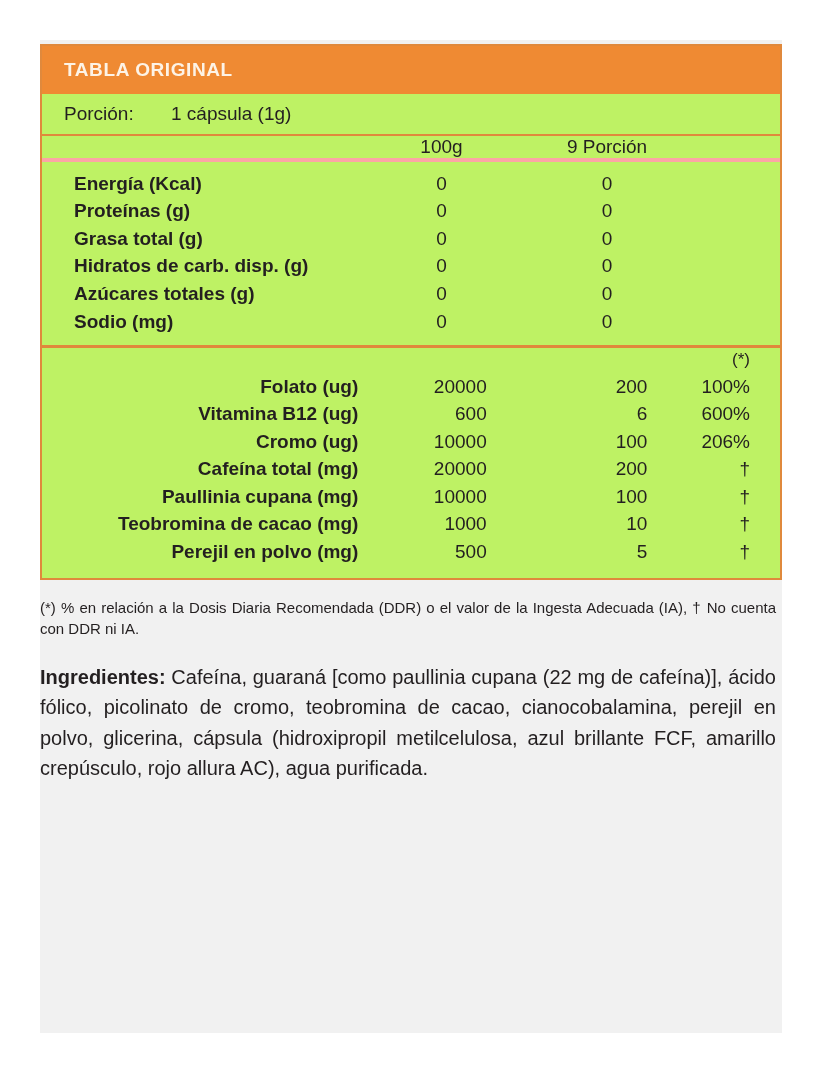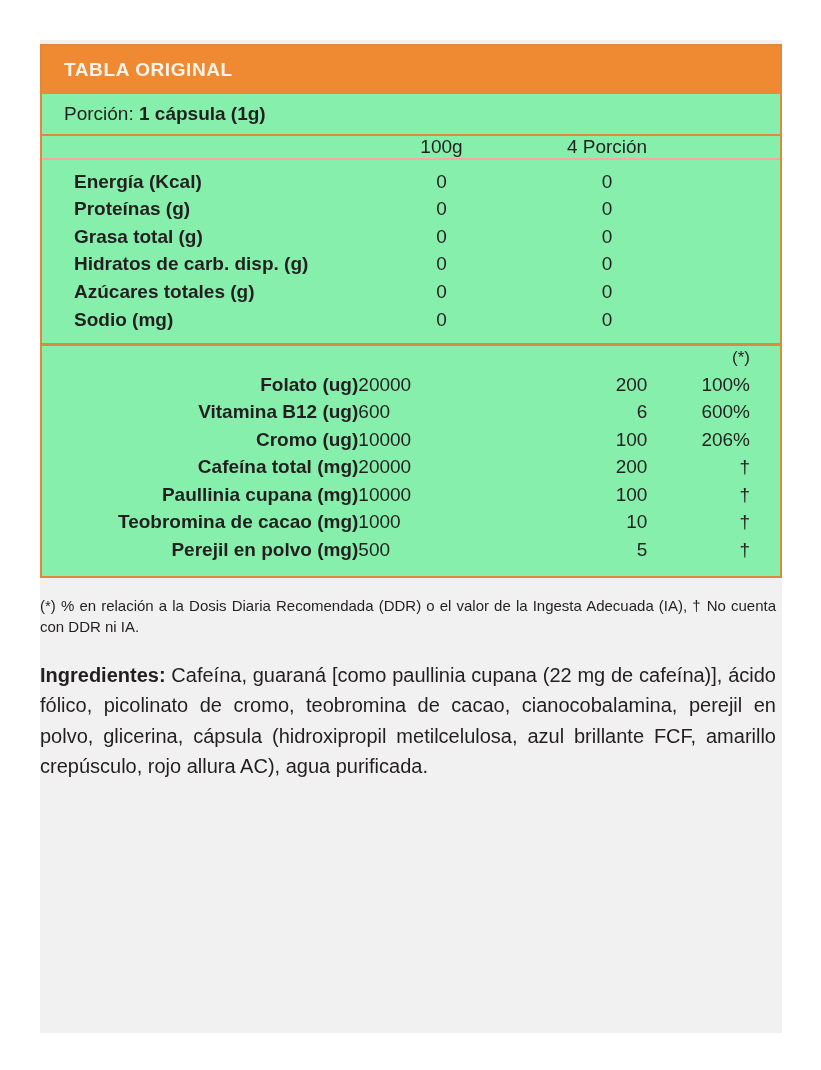--- a/index.html
+++ b/index.html
@@ -38,21 +38,21 @@
   }
   .content {
     position: absolute;
     left: 40px;
     top: 44px;
     width: 742px;
   }
   
   .nutri-box {
     border: 2px solid #e0893c;
-    background: #86efac;
+    background: #bef264;
     box-sizing: border-box;
     width: 742px;
   }
   .nutri-header {
     background: #ef8a33;
     color: #fdf3e6;
     font-weight: bold;
     font-size: 19px;
     letter-spacing: 0.6px;
     padding: 14px 0 13px 22px;
@@ -65,41 +65,42 @@
   .serving-line {
     font-size: 19px;
     color: #231f20;
     line-height: 1.52;
     white-space: nowrap;
   }
   .serving-line .lbl {
     font-weight: normal;
   }
   .serving-line .val {
-    font-weight: bold;
+    font-weight: normal;
+    margin-left: 32px;
   }
   
   table.nutri {
     width: 100%;
     border-collapse: collapse;
     font-size: 19px;
     color: #231f20;
   }
   table.nutri td, table.nutri th {
     padding: 0;
     font-weight: normal;
   }
   .colhead-row th {
     font-weight: bold;
     font-size: 19px;
     padding: 8px 0 9px 0;
     text-align: center;
   }
   .colhead-row {
-    border-bottom: 2px solid #fca5a5;
+    border-bottom: 4px solid #fca5a5;
     border-radius: 7px;
   }
   .c-name  { width: 300px; text-align: left; padding-left: 22px !important; }
   .c-100g  { width: 175px; }
   .c-port  { width: 175px; }
   .c-pct   { width: 92px; }
 
   .block1 {
     border-bottom: 3px solid #e0893c;
   }
@@ -123,20 +124,21 @@
     padding: 3px 0 2px 0;
     line-height: 1.45;
   }
   .block2 td.name {
     font-weight: bold;
     text-align: right;
     padding-left: 22px;
     white-space: nowrap;
   }
   .block2 td.num {
+    text-align: right;
     padding-right: 38px;
   }
   .block2 td.num2 {
     text-align: right;
     padding-right: 42px;
   }
   .block2 td.pct {
     text-align: right;
     padding-right: 30px;
   }
@@ -186,21 +188,21 @@
           <span class="lbl">Porción:</span>
           <span class="val">1 cápsula (1g)</span>
         </div>
       </div>
 
       <table class="nutri">
         <thead>
           <tr class="colhead-row">
             <th class="c-name"></th>
             <th class="c-100g">100g</th>
-            <th class="c-port">4 Porción</th>
+            <th class="c-port">9 Porción</th>
             <th class="c-pct"></th>
           </tr>
         </thead>
         <tbody class="block1">
             <tr>
               <td class="name">Energía (Kcal)</td>
               <td class="num">0</td>
               <td class="num">0</td>
               <td class="pct"></td>
             </tr>

